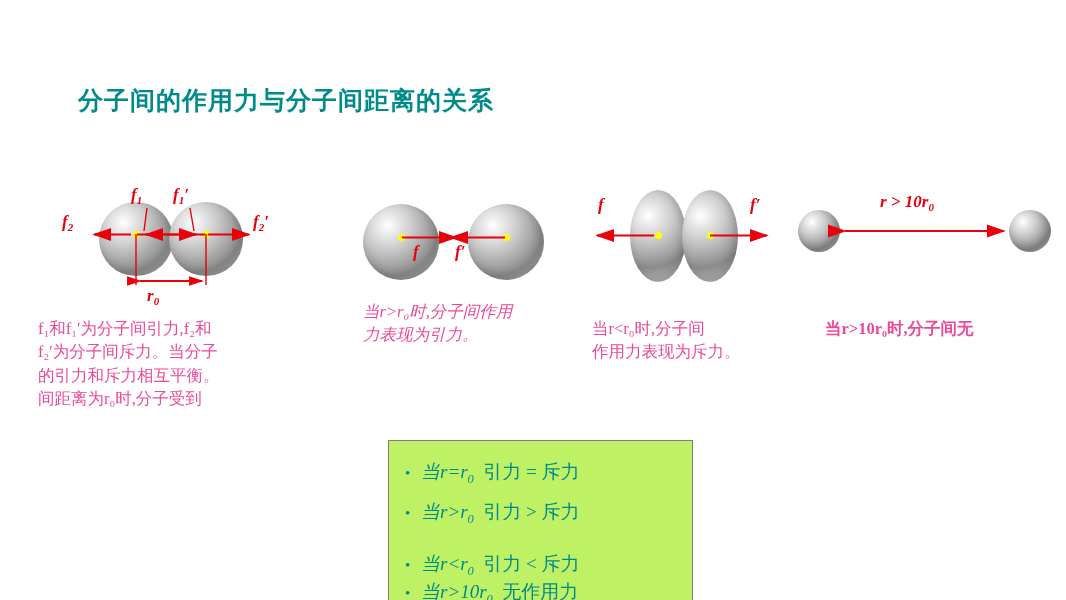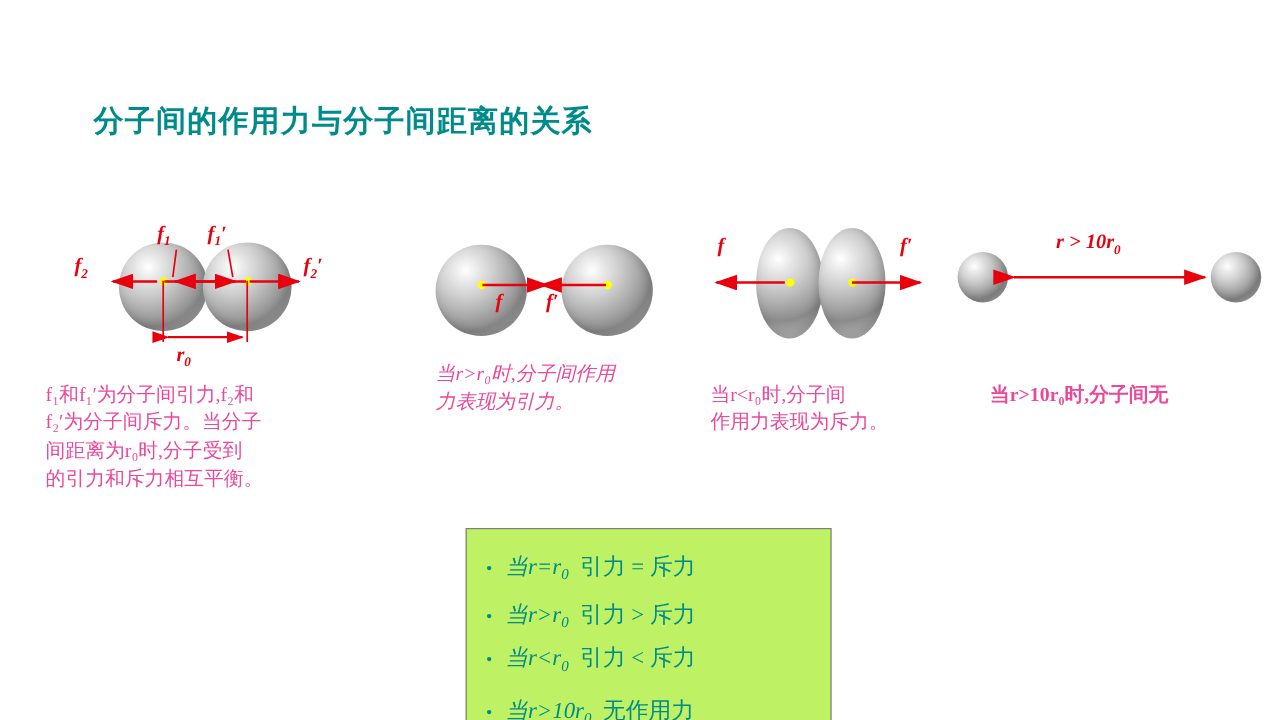--- a/index.html
+++ b/index.html
@@ -149,22 +149,22 @@
     <div class="lbl" style="left:253px; top:170px;">
       <span>f</span><span class="sub">2</span><span>′</span>
     </div>
     <div class="lbl" style="left:147px; top:244px;">
       <span>r</span><span class="sub">0</span>
     </div>
 
     <div class="caption" style="left:38px; top:275px; width:270px;">
       <div>f₁和f₁′为分子间引力,f₂和</div>
       <div>f₂′为分子间斥力。当分子</div>
+      <div>的引力和斥力相互平衡。</div>
       <div>间距离为r₀时,分子受到</div>
-      <div>的引力和斥力相互平衡。</div>
     </div>
   </div>
 
   <div class="panel">
     <div class="sphere" style="left:363px; top:162px; width:76px; height:76px;"></div>
     <div class="sphere" style="left:468px; top:162px; width:76px; height:76px;"></div>
     <div class="dot" style="left:398px; top:192px;"></div>
     <div class="dot" style="left:503px; top:192px;"></div>
 
     <svg class="ovl" width="1066" height="600">
@@ -226,21 +226,21 @@
     </div>
   </div>
 
   <div class="bullets-box">
     <div class="bullet-row" style="top:18px;">
       <span class="bullet-dot">•</span><i>当r=r</i><span class="sub">0</span>&nbsp;&nbsp;<span>引力 = 斥力</span>
     </div>
     <div class="bullet-row" style="top:58px;">
       <span class="bullet-dot">•</span><i>当r&gt;r</i><span class="sub">0</span>&nbsp;&nbsp;<span>引力 &gt; 斥力</span>
     </div>
-    <div class="bullet-row" style="top:94px;">
+    <div class="bullet-row" style="top:110px;">
       <span class="bullet-dot">•</span><i>当r&lt;r</i><span class="sub">0</span>&nbsp;&nbsp;<span>引力 &lt; 斥力</span>
     </div>
     <div class="bullet-row" style="top:138px;">
       <span class="bullet-dot">•</span><i>当r&gt;10r</i><span class="sub">0</span>&nbsp;&nbsp;<span>无作用力</span>
     </div>
   </div>
 
 </div>
 
 </body></html>

